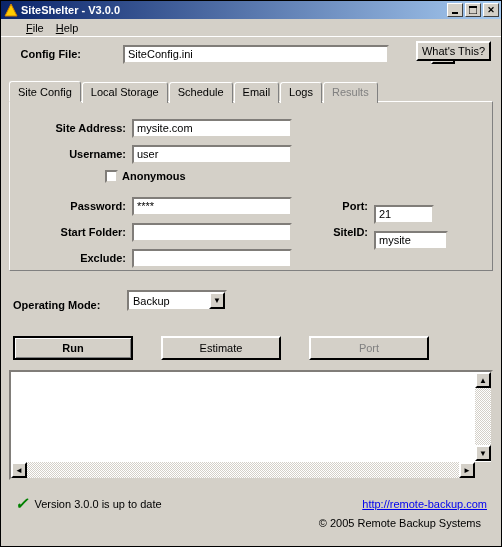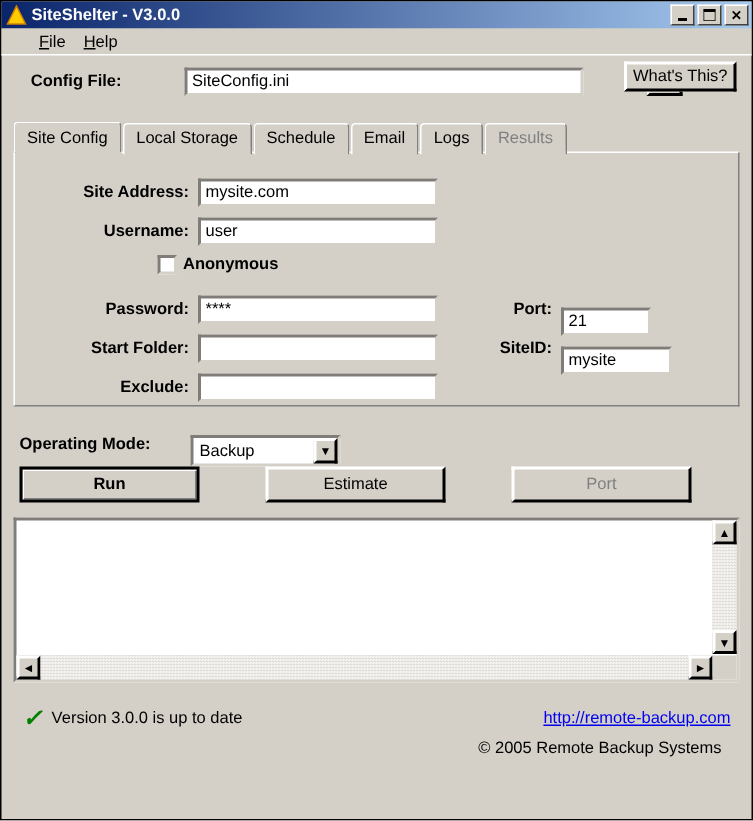--- a/index.html
+++ b/index.html
@@ -130,27 +130,27 @@
   height: 170px;
 }
 .form-row { display: flex; align-items: center; margin-bottom: 6px; height: 20px;}
 .form-label { width: 112px; text-align: right; padding-right: 6px; font-weight: bold; font-size: 11px;}
 .form-input { width: 160px; }
 .form-input-sm { width: 60px; margin-top: 16px; }
 .checkbox-row { display:flex; align-items:flex-start; margin-left: 85px; margin-bottom:8px; height:18px;}
 .chk { width: 13px; height: 13px; border: 2px inset #d4d0c8; background:#fff; margin-right: 4px;}
 .right-col { display:flex; align-items:center; margin-left: 30px;}
 .right-lbl { width:52px; text-align:right; font-weight:bold; padding-right:6px;}
-.op-row { margin-top: 18px; display:flex; align-items:flex-start;}
+.op-row { margin-top: 18px; display:flex; align-items:flex-end;}
 .dropdown {
   display:flex; align-items:center; background:#fff; border:2px inset #d4d0c8; height:21px; width:100px;
 }
 .dropdown .dd-text { flex:1; padding:0 4px;}
 .dropdown .dd-btn { width:16px; height:17px; background:#d4d0c8; border:2px outset #fff; border-right-color:#404040; border-bottom-color:#404040; display:flex; align-items:center; justify-content:center; font-size:8px;}
-.btn-row { display:flex; gap: 44px; margin-top: 0; padding: 0 4px;}
+.btn-row { display:flex; gap: 28px; margin-top: 25px; padding: 0 4px;}
 .main-btn { width: 120px; height: 24px; font-weight: normal; font-size:11px;}
 .main-btn.bold { font-weight: bold; border: 2px solid #000; box-shadow: inset 1px 1px #fff, inset -1px -1px #808080;}
 .main-btn.disabled { color:#808080;}
 .log-area {
   margin-top: 10px;
   height: 110px;
   background:#fff;
   border: 2px inset #d4d0c8;
   position:relative;
 }

